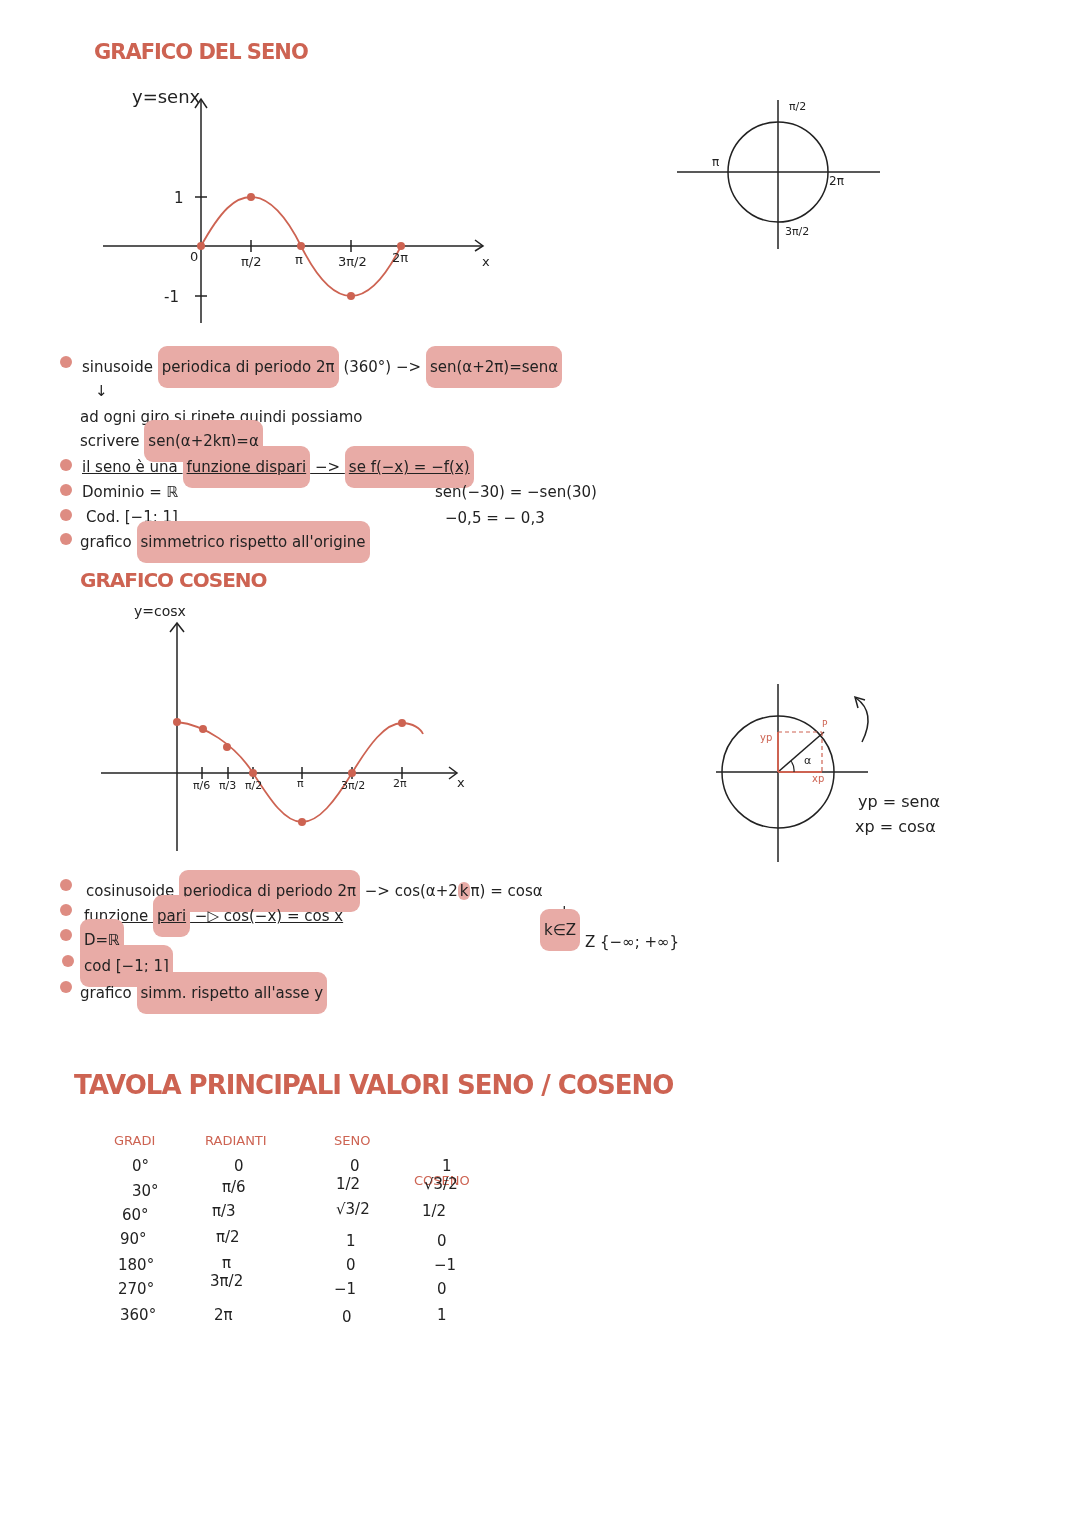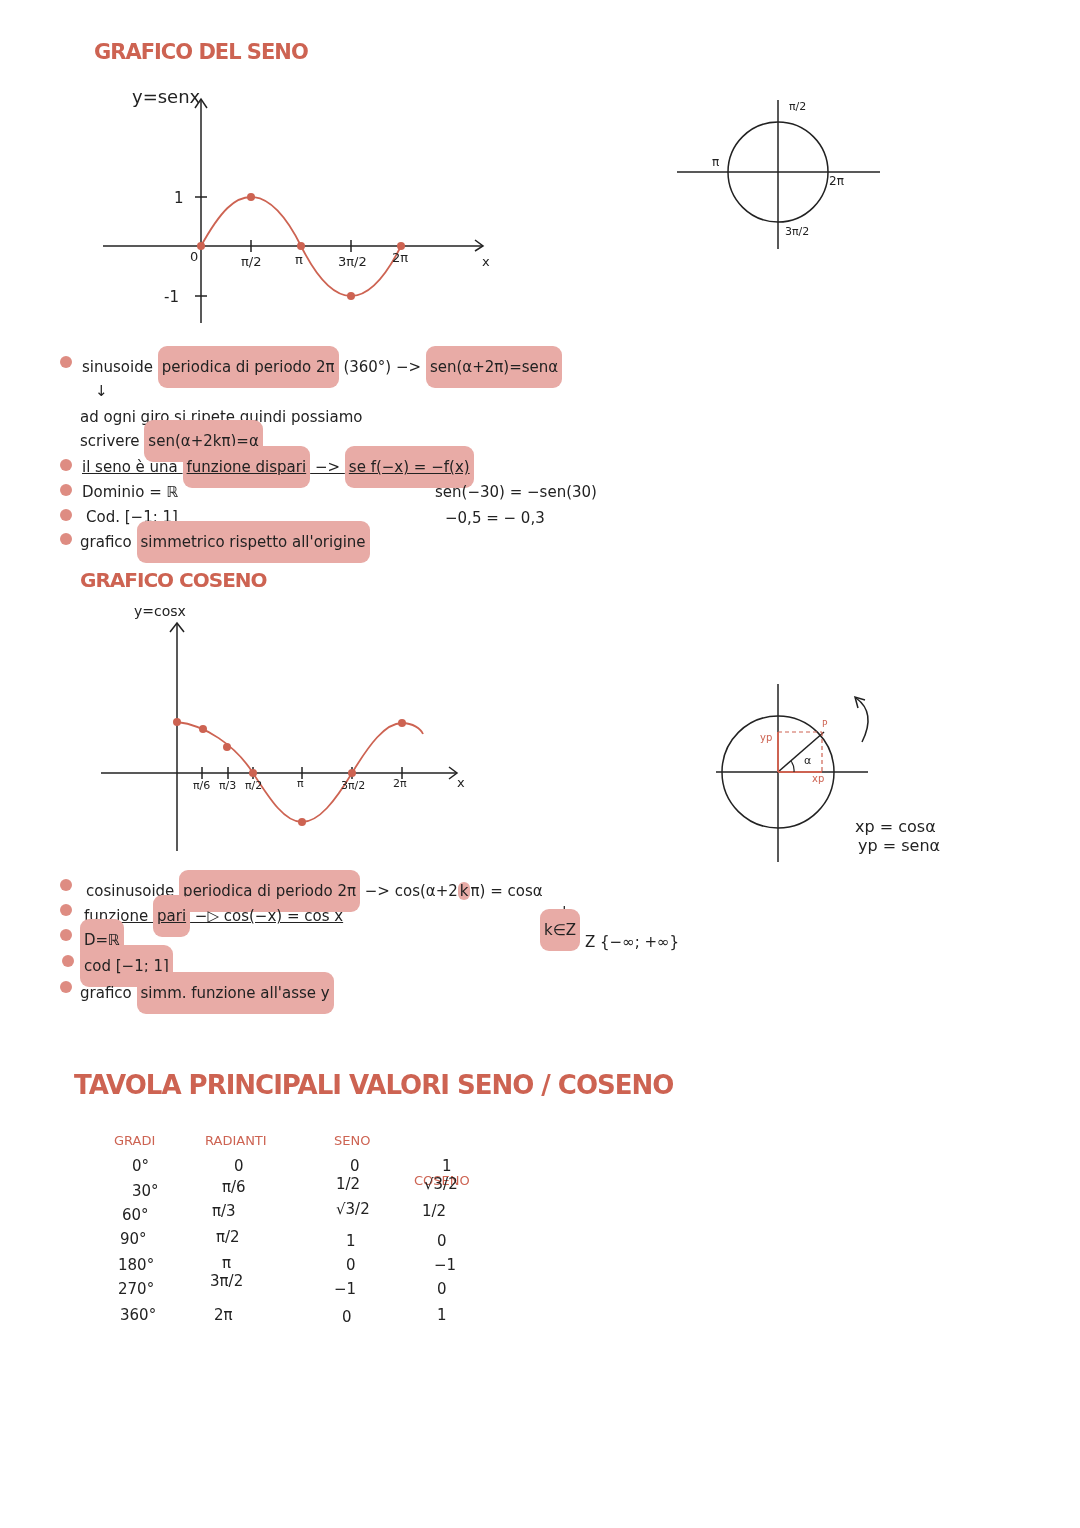--- a/index.html
+++ b/index.html
@@ -123,42 +123,42 @@
   <line x1="66" y1="52" x2="66" y2="92" stroke="#CD6352" stroke-width="2"></line>
   <line x1="66" y1="92" x2="110" y2="92" stroke="#CD6352" stroke-width="2"></line>
   <path d="M82,92 A16,16 0 0 0 79,81" fill="none" stroke="#222" stroke-width="1.2"></path>
   <path d="M150,62 C160,42 158,28 144,18" fill="none" stroke="#222" stroke-width="1.5"></path>
   <polyline points="146,28 143,17 153,20" fill="none" stroke="#222" stroke-width="1.5"></polyline>
 </svg>
 <div class="hand" style="left:760px;top:732px;font-size:10px;color:#CD6352;">yp</div>
 <div class="hand" style="left:812px;top:773px;font-size:10px;color:#CD6352;">xp</div>
 <div class="hand" style="left:804px;top:754px;font-size:11px;">α</div>
 <div class="hand" style="left:822px;top:719px;font-size:9px;color:#CD6352;">P</div>
-<div class="hand" style="left:858px;top:792px;font-size:16px;margin-top:44px;">yp = senα</div>
+<div class="hand" style="left:858px;top:792px;font-size:16px;">yp = senα</div>
 <div class="hand" style="left:855px;top:817px;font-size:16px;">xp = cosα</div>
 
 <div class="bullet" style="left:60px;top:879px;"></div>
 <div class="hand" style="left:86px;top:882px;">
   <span>cosinusoide </span><span class="hl">periodica di periodo 2π</span><span> −&gt; cos(α+2</span><span class="hl" style="padding:0 2px;">k</span><span>π) = cosα</span>
 </div>
 <div class="bullet" style="left:60px;top:904px;"></div>
 <div class="hand" style="left:84px;top:907px;text-decoration:underline;">
   <span>funzione </span><span class="hl">pari</span><span> −▷ cos(−x) = cos x</span>
 </div>
 <div class="bullet" style="left:60px;top:929px;"></div>
 <div class="hand" style="left:80px;top:931px;">
   <span class="hl">D=ℝ</span>
 </div>
 <div class="bullet" style="left:62px;top:955px;"></div>
 <div class="hand" style="left:80px;top:957px;">
   <span class="hl">cod [−1; 1]</span>
 </div>
 <div class="bullet" style="left:60px;top:981px;"></div>
 <div class="hand" style="left:80px;top:984px;">
-  <span>grafico </span><span class="hl">simm. funzione all'asse y</span>
+  <span>grafico </span><span class="hl">simm. rispetto all'asse y</span>
 </div>
 <div class="hand" style="left:558px;top:903px;">↓</div>
 <div class="hand" style="left:540px;top:921px;">
   <span class="hl">k∈Z</span>
 </div>
 <div class="hand" style="left:585px;top:933px;">Z {−∞; +∞}</div>
 
 <div class="title" style="left:74px;top:1070px;font-size:26px;">TAVOLA PRINCIPALI VALORI SENO / COSENO</div>
 
 <div class="tbl-h" style="left:114px;top:1133px;">GRADI</div>

